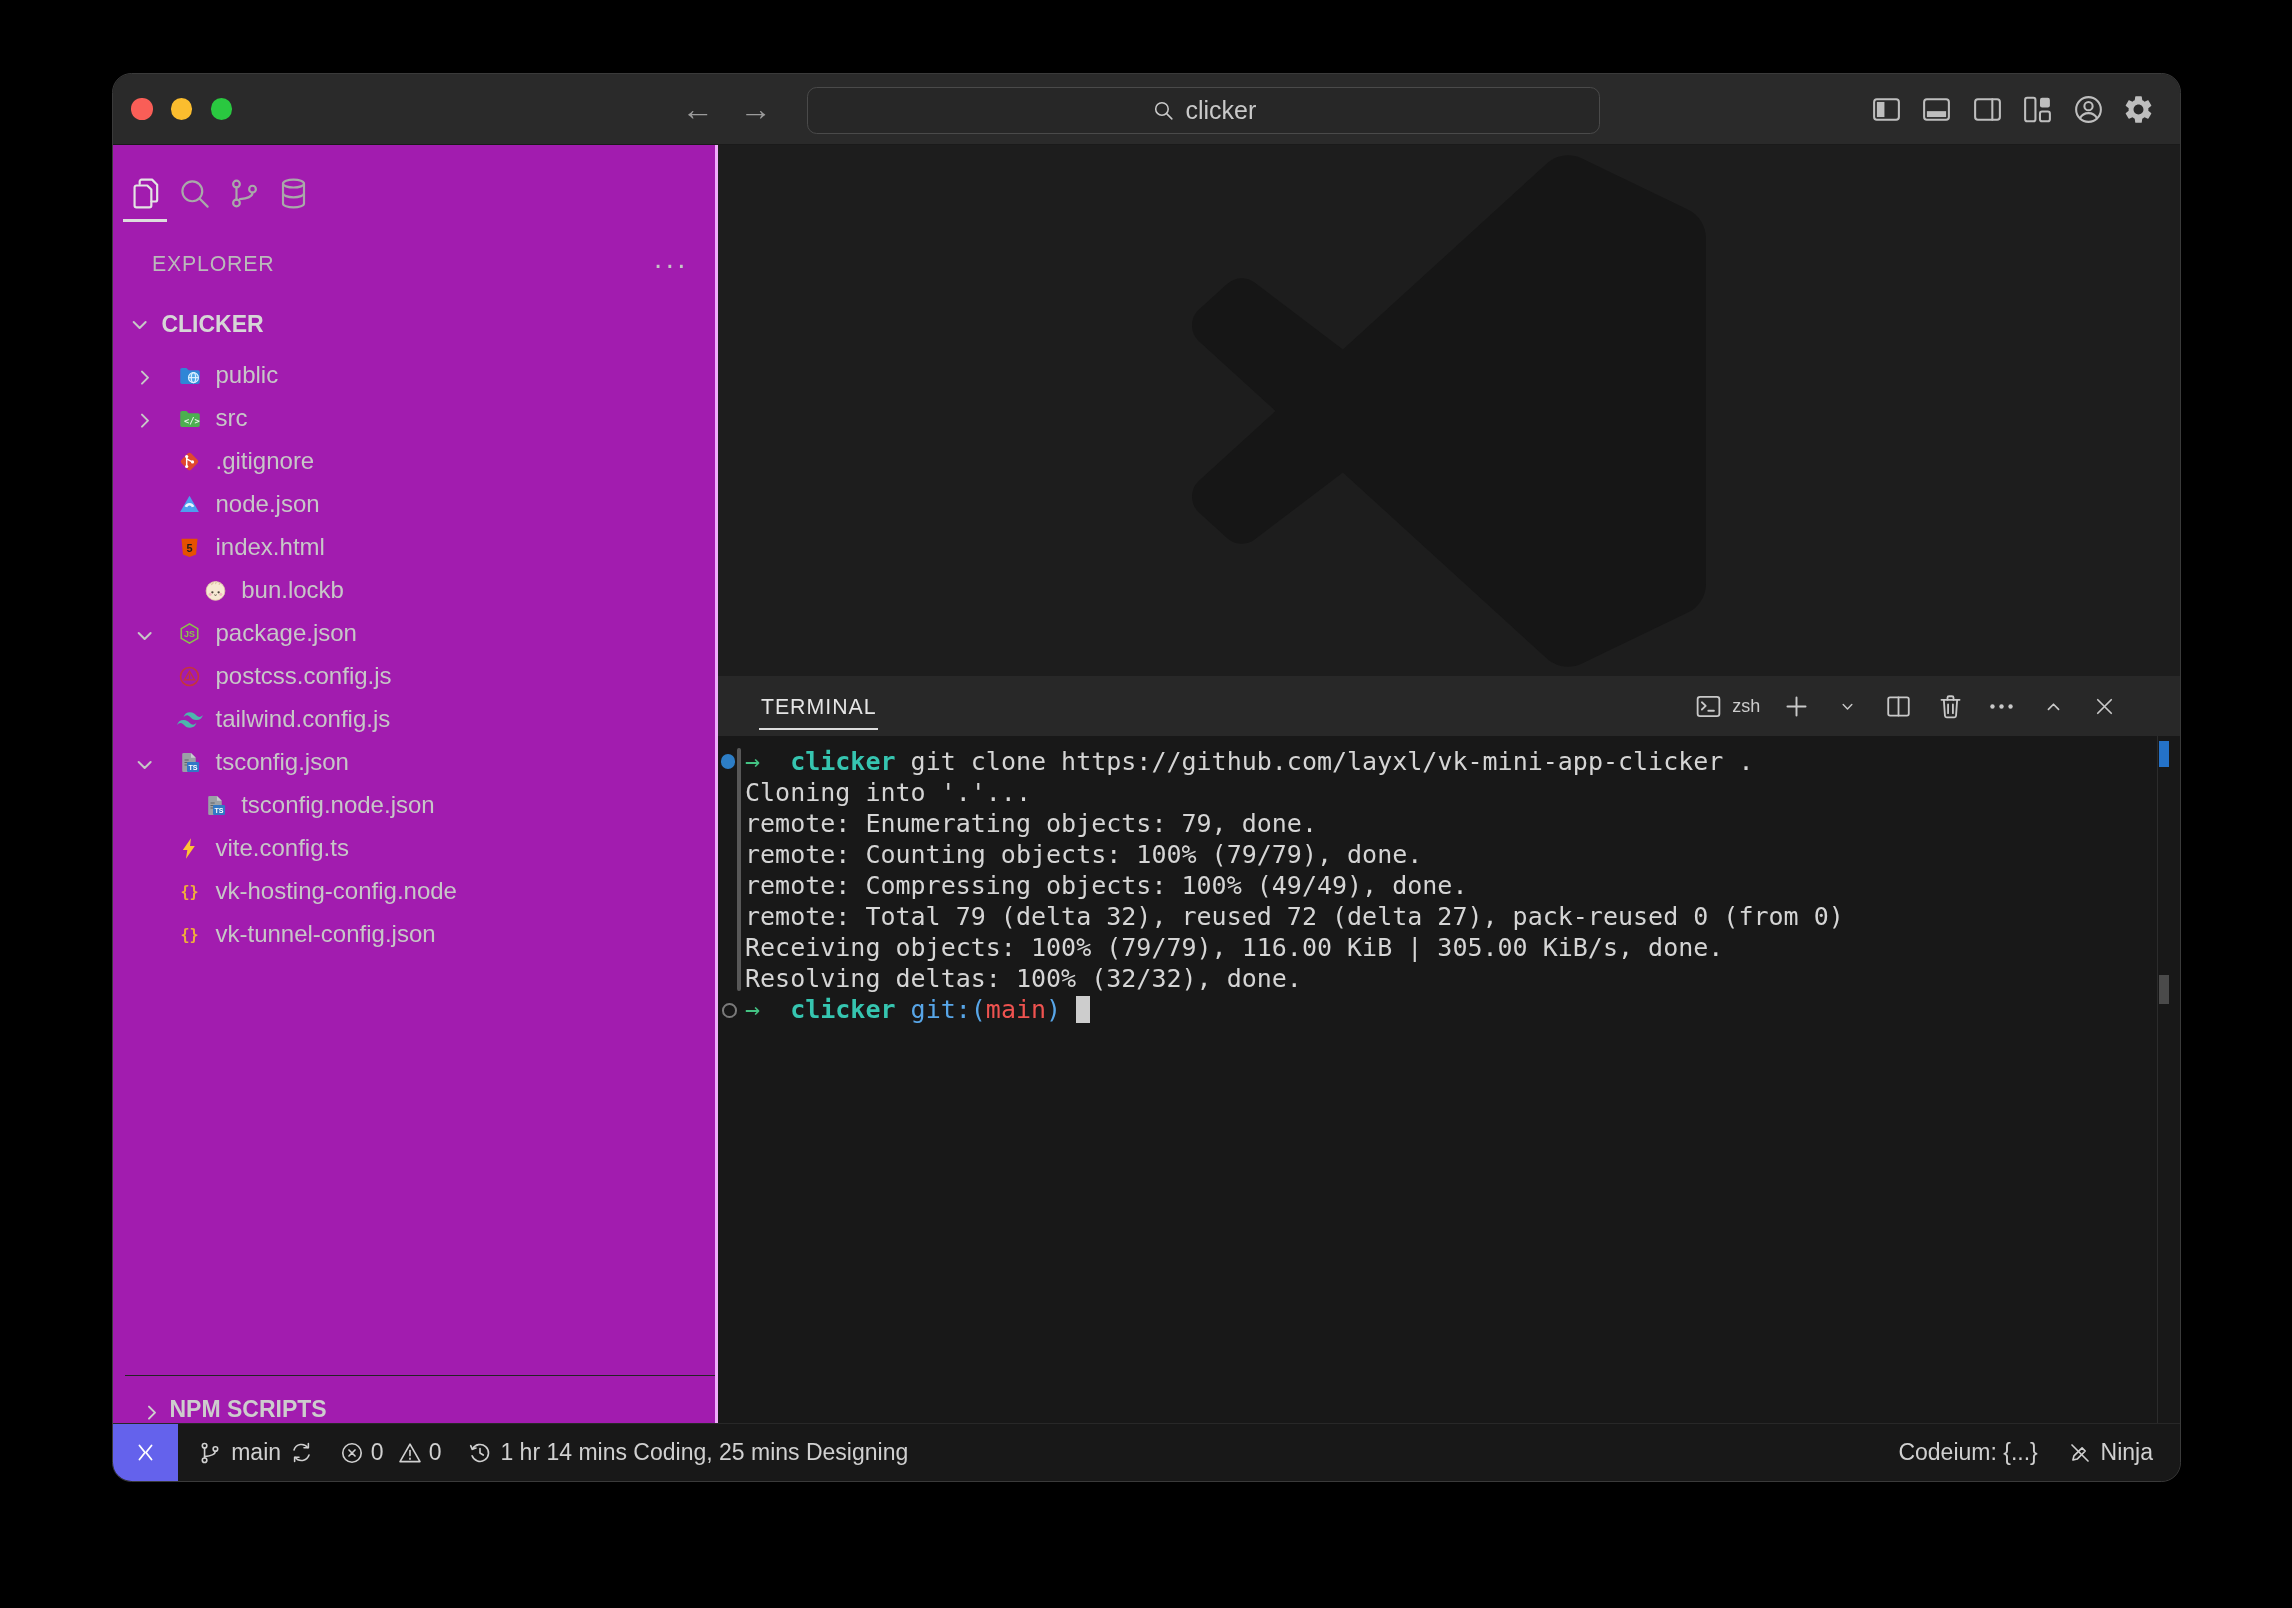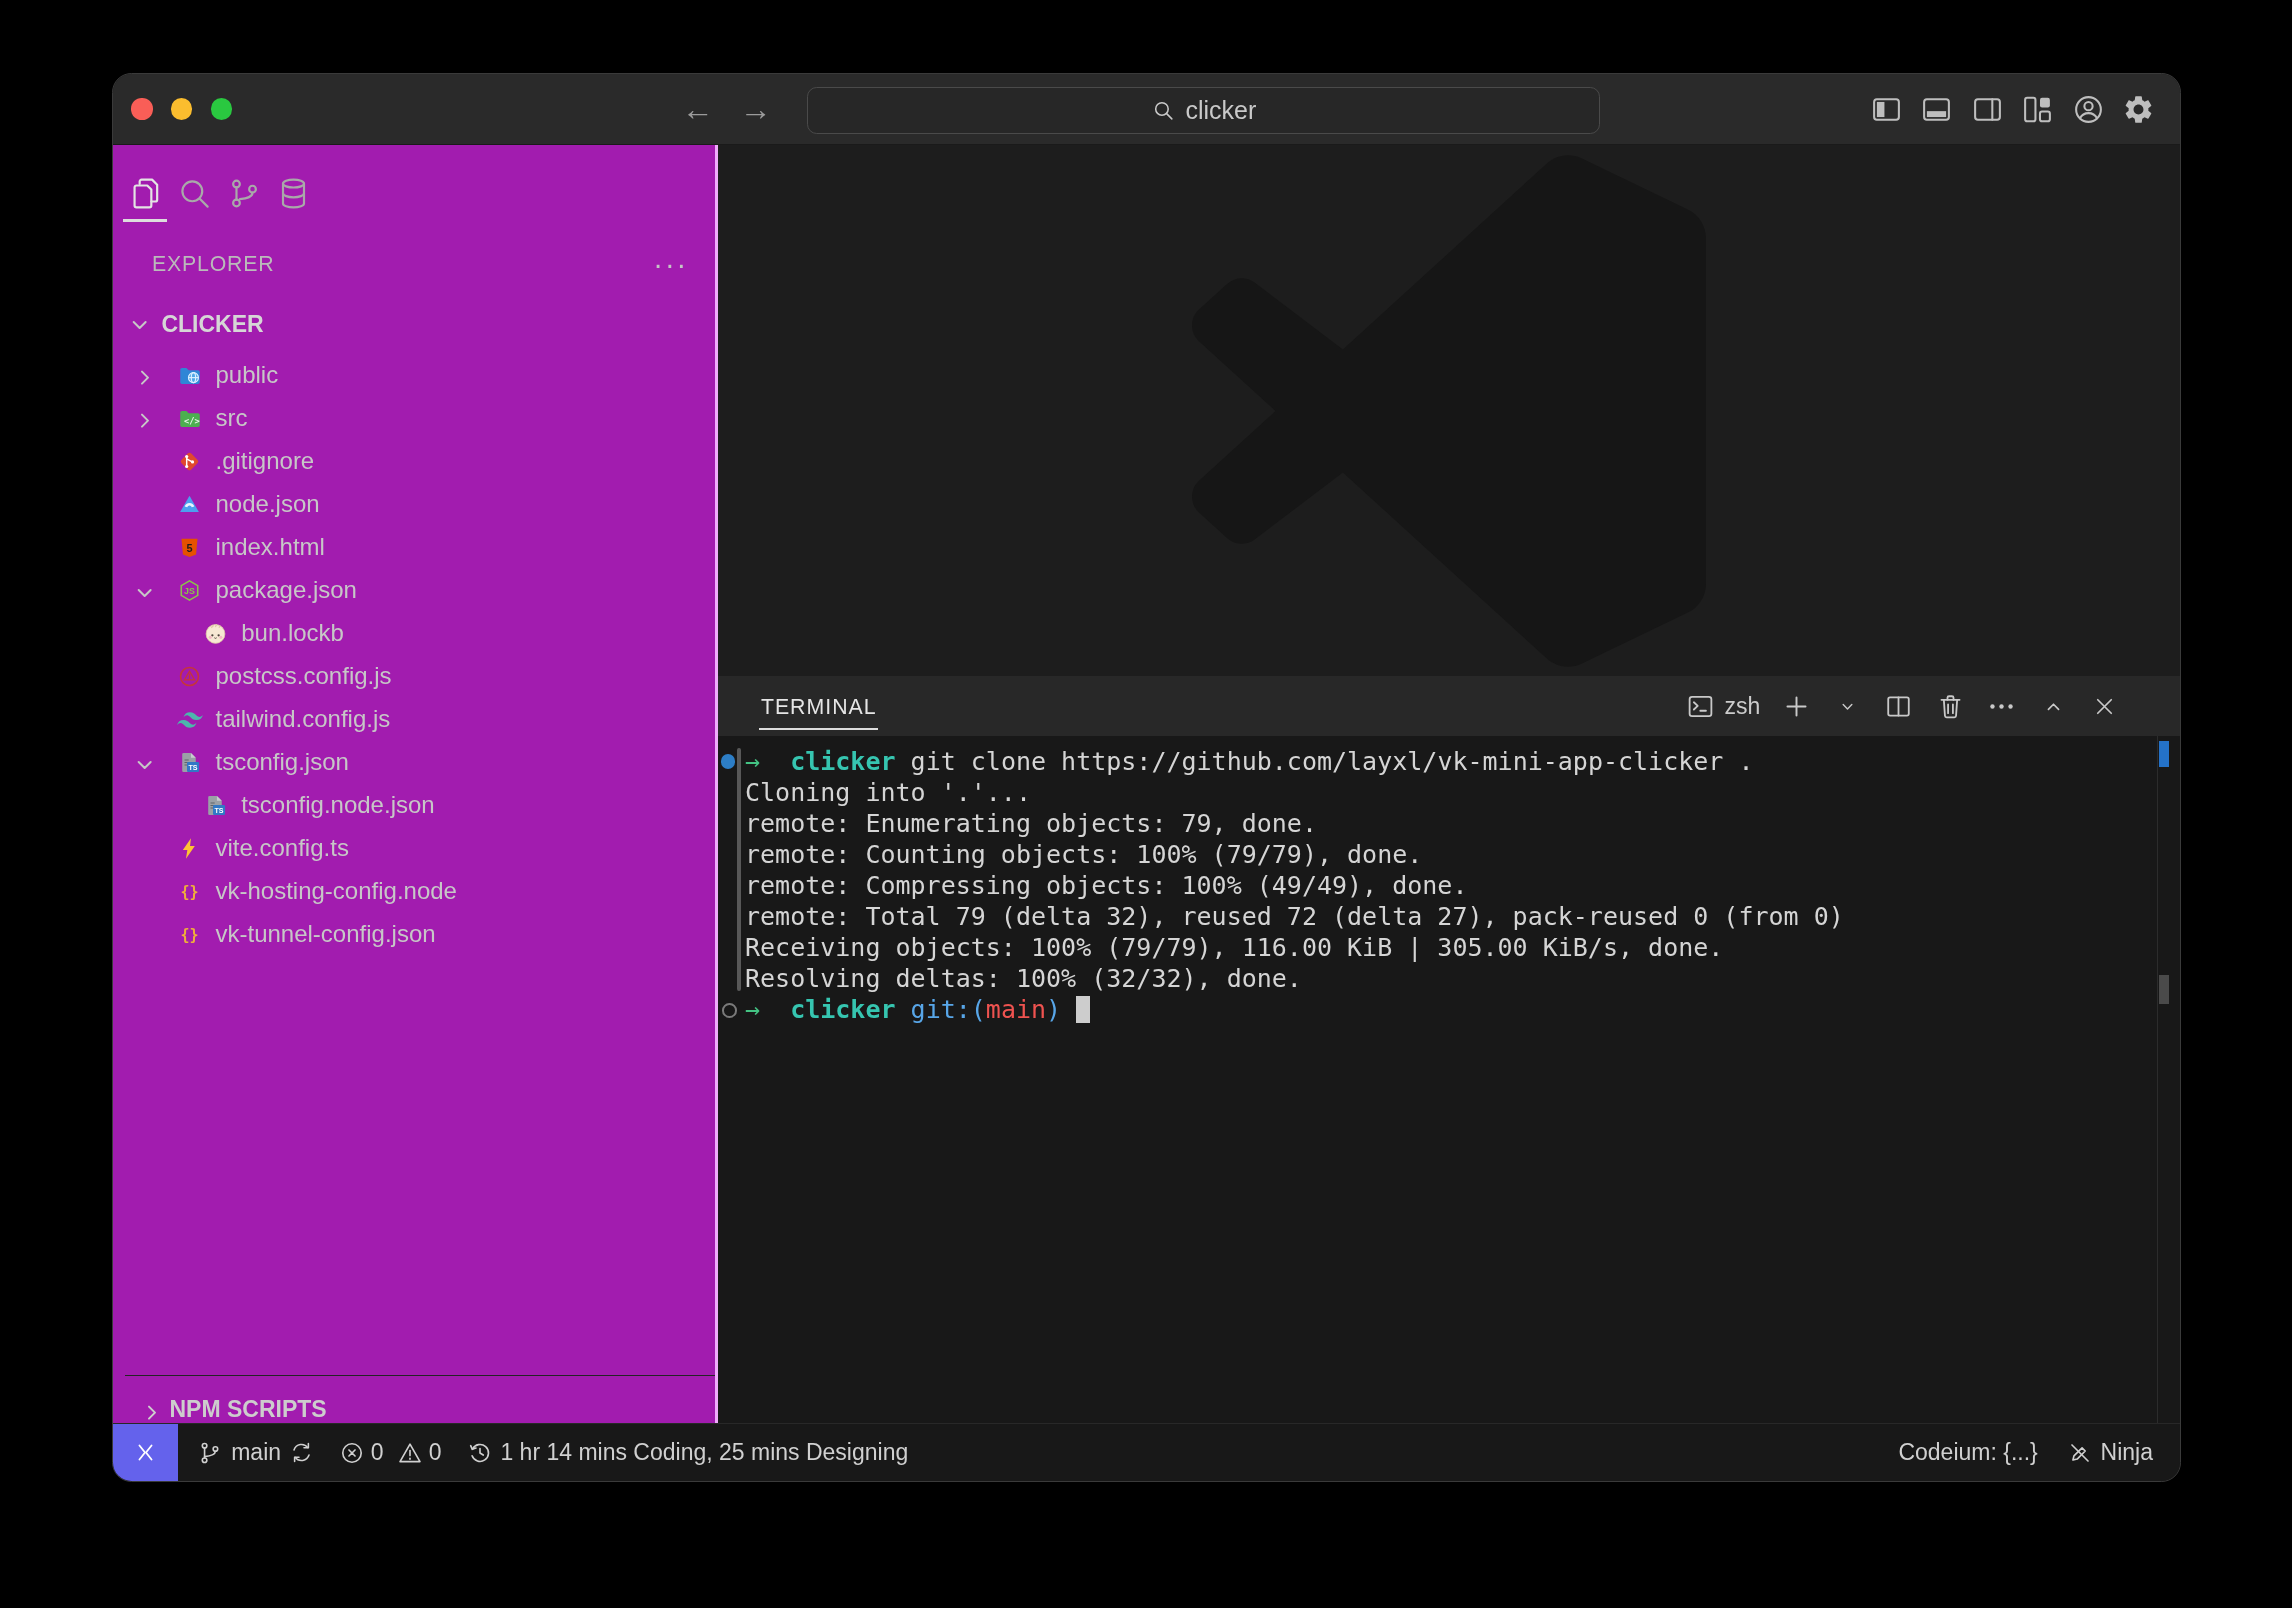--- a/index.html
+++ b/index.html
@@ -43,21 +43,21 @@
   
   .main{flex:1;display:flex;flex-direction:column;min-width:0;}
   .editor{height:531px;background:#1D1D1D;display:flex;align-items:center;justify-content:center;}
   
   .panel{flex:1;background:#181818;display:flex;flex-direction:column;min-height:0;}
   .panel-header{height:60px;background:#282828;display:flex;align-items:center;flex:none;}
   .ptab{margin-left:41px;color:#e5e5e5;font-size:21.3px;letter-spacing:1px;padding:13.6px 1.9px 7.8px 1.9px;border-bottom:2.4px solid #DCDCDC;}
   .ptools{margin-left:auto;margin-right:60px;display:flex;align-items:center;gap:20.4px;color:#C9C9C9;}
   .ptools .ic{width:31px;height:31px;display:flex;align-items:center;justify-content:center;}
   .ptools .shell{display:flex;align-items:center;gap:8.7px;}
-  .ptools .shell-label{font-size:23px;color:#CCC;}
+  .ptools .shell-label{font-size:18px;color:#CCC;}
   .panel-content{position:relative;flex:1;padding:9.7px 39px 0 27px;font-family:"DejaVu Sans Mono",monospace;
                  font-size:25px;line-height:31px;color:#D5D5D5;overflow:hidden;}
   .tline{white-space:pre;height:31px;}
   .c-def{color:#D5D5D5}.c-green{color:var(--terminal-green)}.c-teal{color:var(--terminal-teal)}
   .c-blue{color:var(--terminal-blue)}.c-red{color:var(--terminal-red)}.b{font-weight:bold;}
   .tcursor{display:inline-block;width:13.6px;height:27px;background:#CDCDCD;vertical-align:-4.9px;}
   .tdec{position:absolute;}
   .tdec.filled{left:2.9px;width:14.6px;height:14.6px;border-radius:50%;background:var(--decoration-blue);}
   .tdec.hollow{left:3.9px;width:10.7px;height:10.7px;border-radius:50%;border:2.4px solid #7A7A7A;background:transparent;}
   .outbar{position:absolute;left:19.4px;width:3.9px;border-radius:1.9px;background:#585858;}
@@ -247,48 +247,48 @@
             <div class="frow" style="padding-left: 21.3px;">
               <span class="twisty"></span>
               <span class="ficon">
                 <svg viewBox="0 0 24 24" width="25" height="25" style="font-size:25px">
                   <path d="M4.3 3.5h15.4l-1.4 15.3-6.3 2.2-6.3-2.2z" fill="#E65100"></path>
                   <text x="12" y="16.2" font-size="10.5" font-weight="bold" fill="#1D1D1D" text-anchor="middle" font-family="Liberation Sans,sans-serif">5</text>
                 </svg>
               </span>
               <span class="flabel">index.html</span>
             </div>
-            <div class="frow" style="padding-left: 21.3px;">
-              <span class="twisty">
-                <svg viewBox="0 0 16 16" width="21.3" height="21.3" fill="none" stroke="currentColor" stroke-width="1.5" stroke-linecap="round" stroke-linejoin="round">
-                  <path d="M3.5 6 8 10.5 12.5 6"></path>
-                </svg>
-              </span>
-              <span class="ficon">
-                <svg viewBox="0 0 24 24" width="25" height="25" style="font-size:25px">
-                  <path d="M12 2.8l7.9 4.55v9.3L12 21.2l-7.9-4.55v-9.3z" fill="none" stroke="#8BC34A" stroke-width="1.5"></path>
-                  <text x="12" y="15.4" font-size="8.5" font-weight="bold" fill="#8BC34A" text-anchor="middle" font-family="Liberation Sans,sans-serif">JS</text>
-                </svg>
-              </span>
-              <span class="flabel">package.json</span>
-            </div>
             <div class="frow" style="padding-left: 47px;">
               <span class="twisty"></span>
               <span class="ficon">
                 <svg viewBox="0 0 24 24" width="25" height="25">
                   <circle cx="12" cy="12.4" r="9" fill="#F7E8D3" stroke="#E2CCA8" stroke-width="0.8"></circle>
                   <path d="M8 6.6q.9-1.7 2.3-2.1M11.9 5.9q.4-1.8 1.5-2.4M15.4 6.7q.3-1.6 1.4-2.2" stroke="#E0C9A8" stroke-width="1.2" fill="none"></path>
                   <circle cx="9" cy="13.7" r="1.1" fill="#4B4039"></circle>
                   <circle cx="15" cy="13.7" r="1.1" fill="#4B4039"></circle>
                   <circle cx="6.9" cy="15.7" r="1.5" fill="#F5B8C4"></circle>
                   <circle cx="17.1" cy="15.7" r="1.5" fill="#F5B8C4"></circle>
                   <path d="M10.9 16.1q1.1 1.1 2.2 0" stroke="#4B4039" stroke-width="0.9" fill="none"></path>
                 </svg>
               </span>
               <span class="flabel">bun.lockb</span>
+            </div>
+            <div class="frow" style="padding-left: 21.3px;">
+              <span class="twisty">
+                <svg viewBox="0 0 16 16" width="21.3" height="21.3" fill="none" stroke="currentColor" stroke-width="1.5" stroke-linecap="round" stroke-linejoin="round">
+                  <path d="M3.5 6 8 10.5 12.5 6"></path>
+                </svg>
+              </span>
+              <span class="ficon">
+                <svg viewBox="0 0 24 24" width="25" height="25" style="font-size:25px">
+                  <path d="M12 2.8l7.9 4.55v9.3L12 21.2l-7.9-4.55v-9.3z" fill="none" stroke="#8BC34A" stroke-width="1.5"></path>
+                  <text x="12" y="15.4" font-size="8.5" font-weight="bold" fill="#8BC34A" text-anchor="middle" font-family="Liberation Sans,sans-serif">JS</text>
+                </svg>
+              </span>
+              <span class="flabel">package.json</span>
             </div>
             <div class="frow" style="padding-left: 21.3px;">
               <span class="twisty"></span>
               <span class="ficon">
                 <svg viewBox="0 0 24 24" width="25" height="25" fill="none" stroke="#C63638">
                   <circle cx="12" cy="12" r="8.6" stroke-width="1.5"></circle>
                   <path d="M12 6.9l4.9 8.4H7.1z" stroke-width="1.2"></path>
                   <path d="M12 9.2v6.1" stroke-width="1.2"></path>
                 </svg>
               </span>

